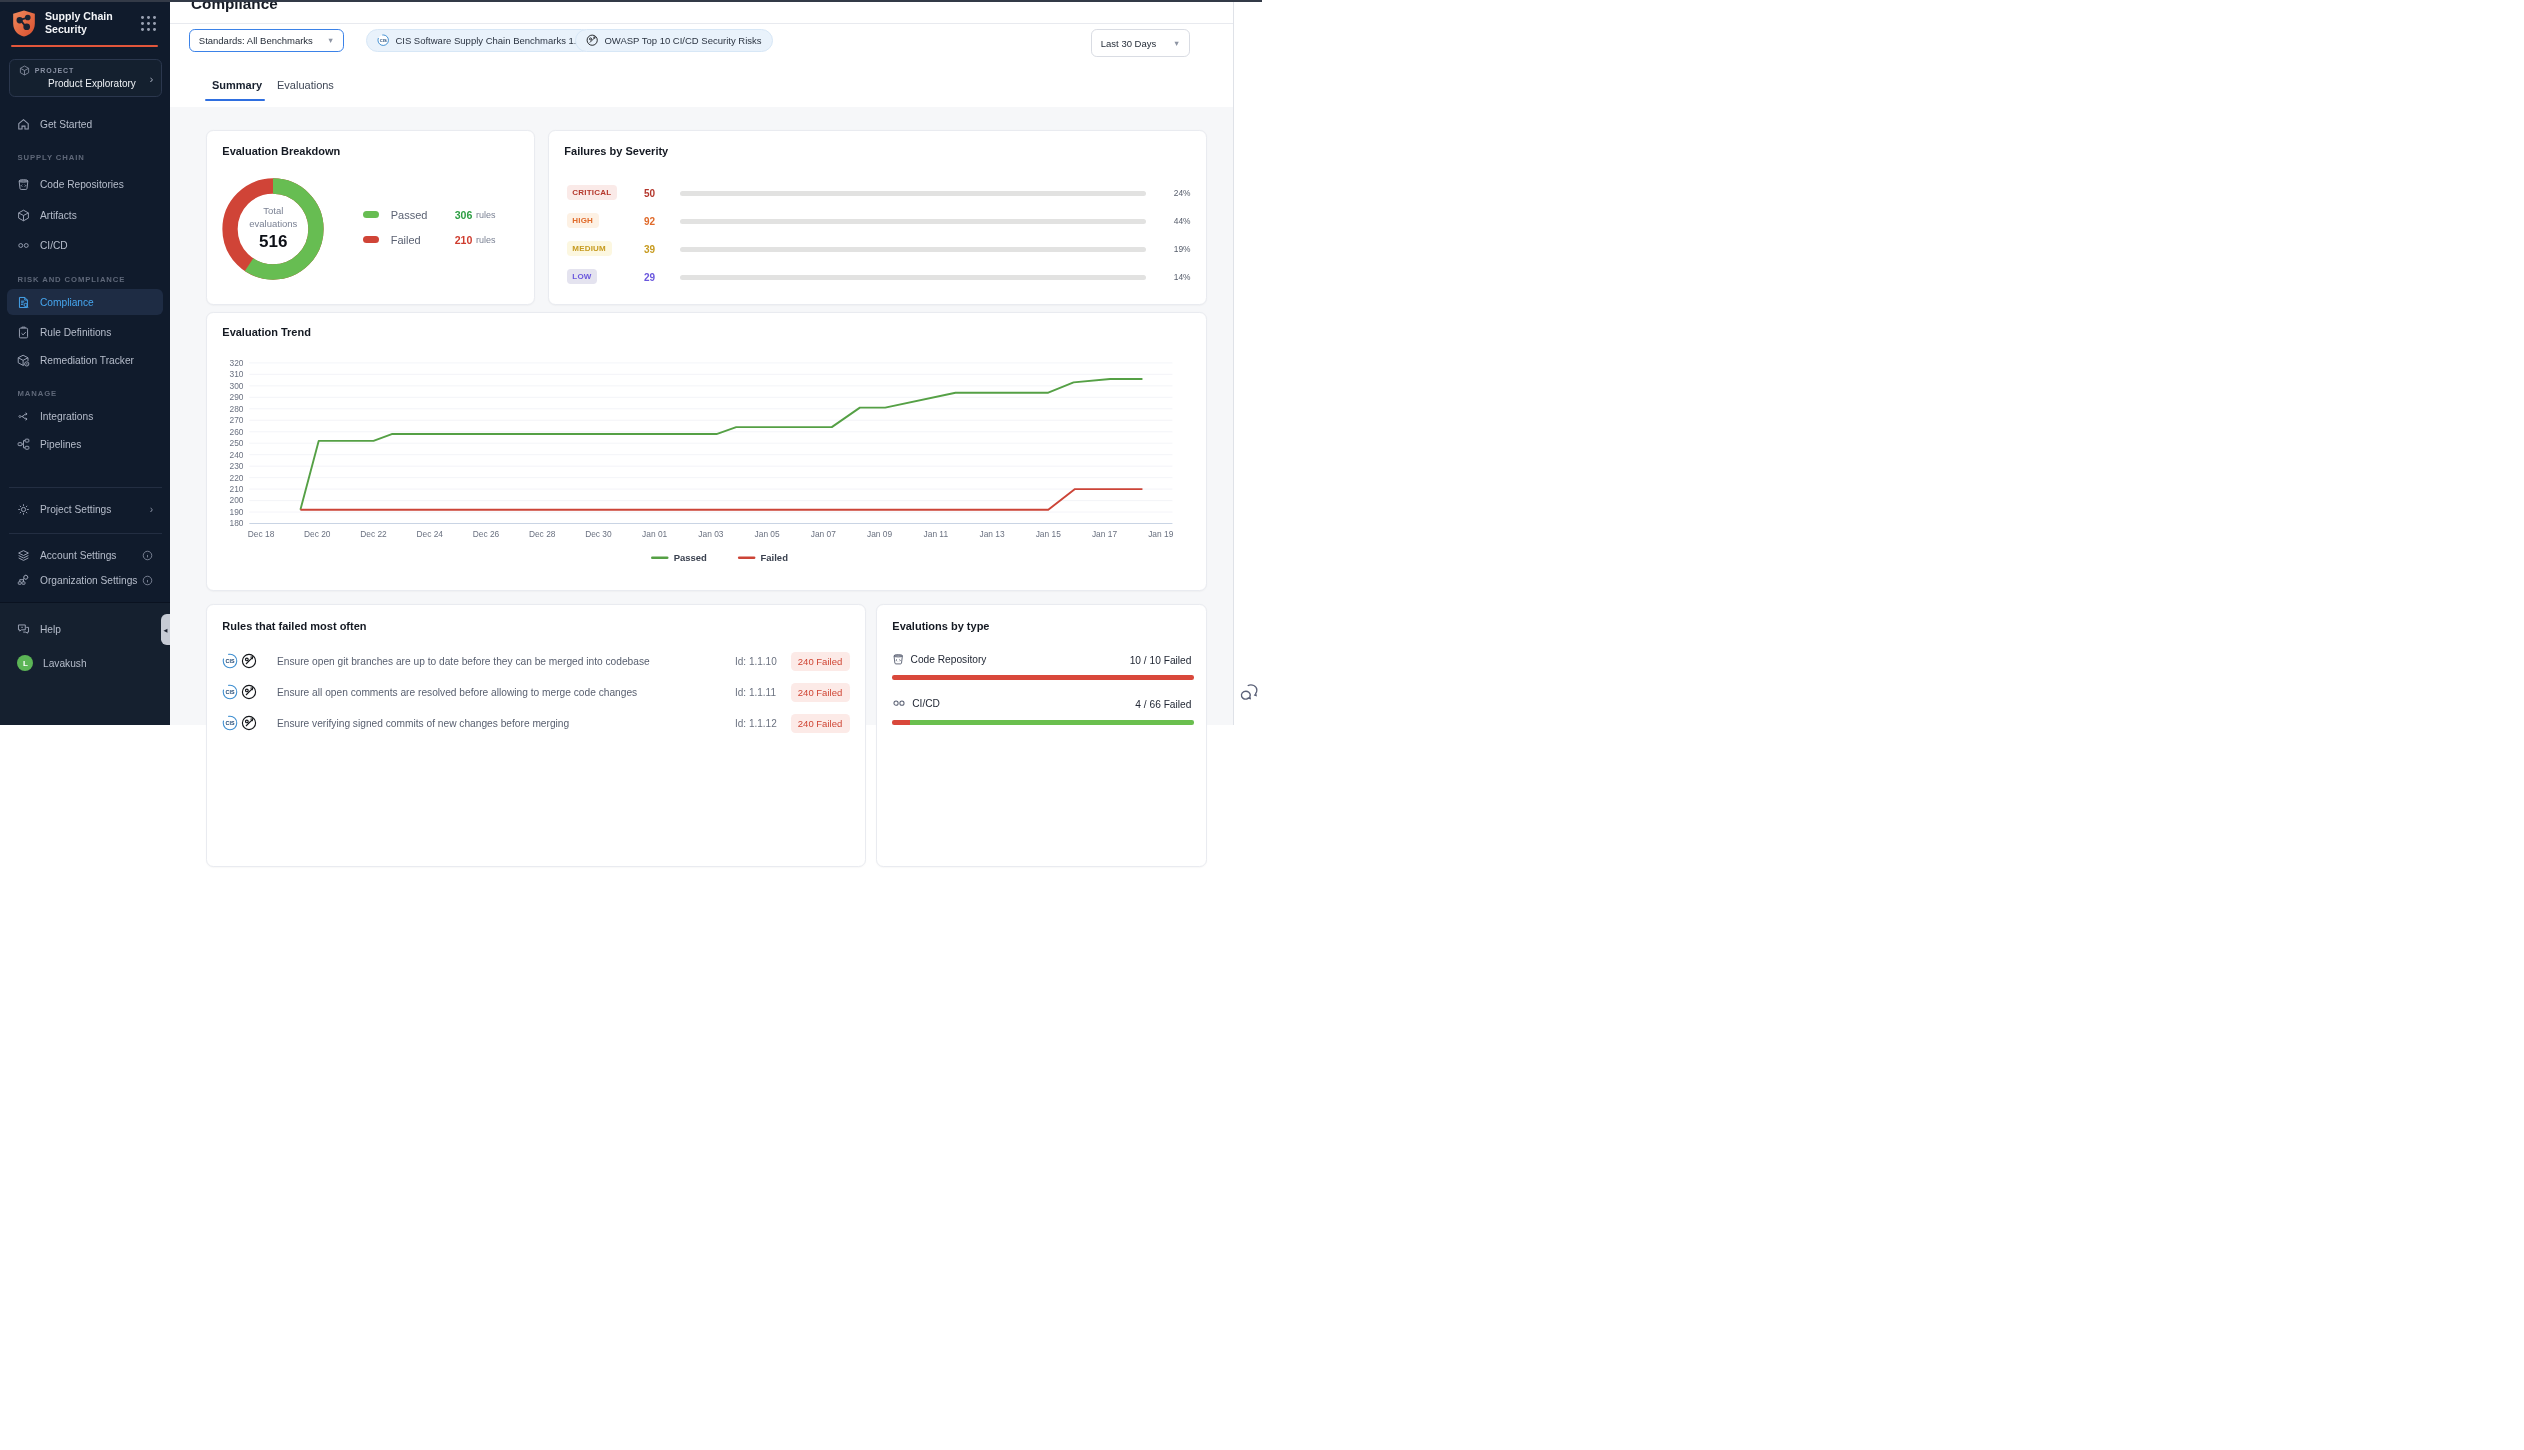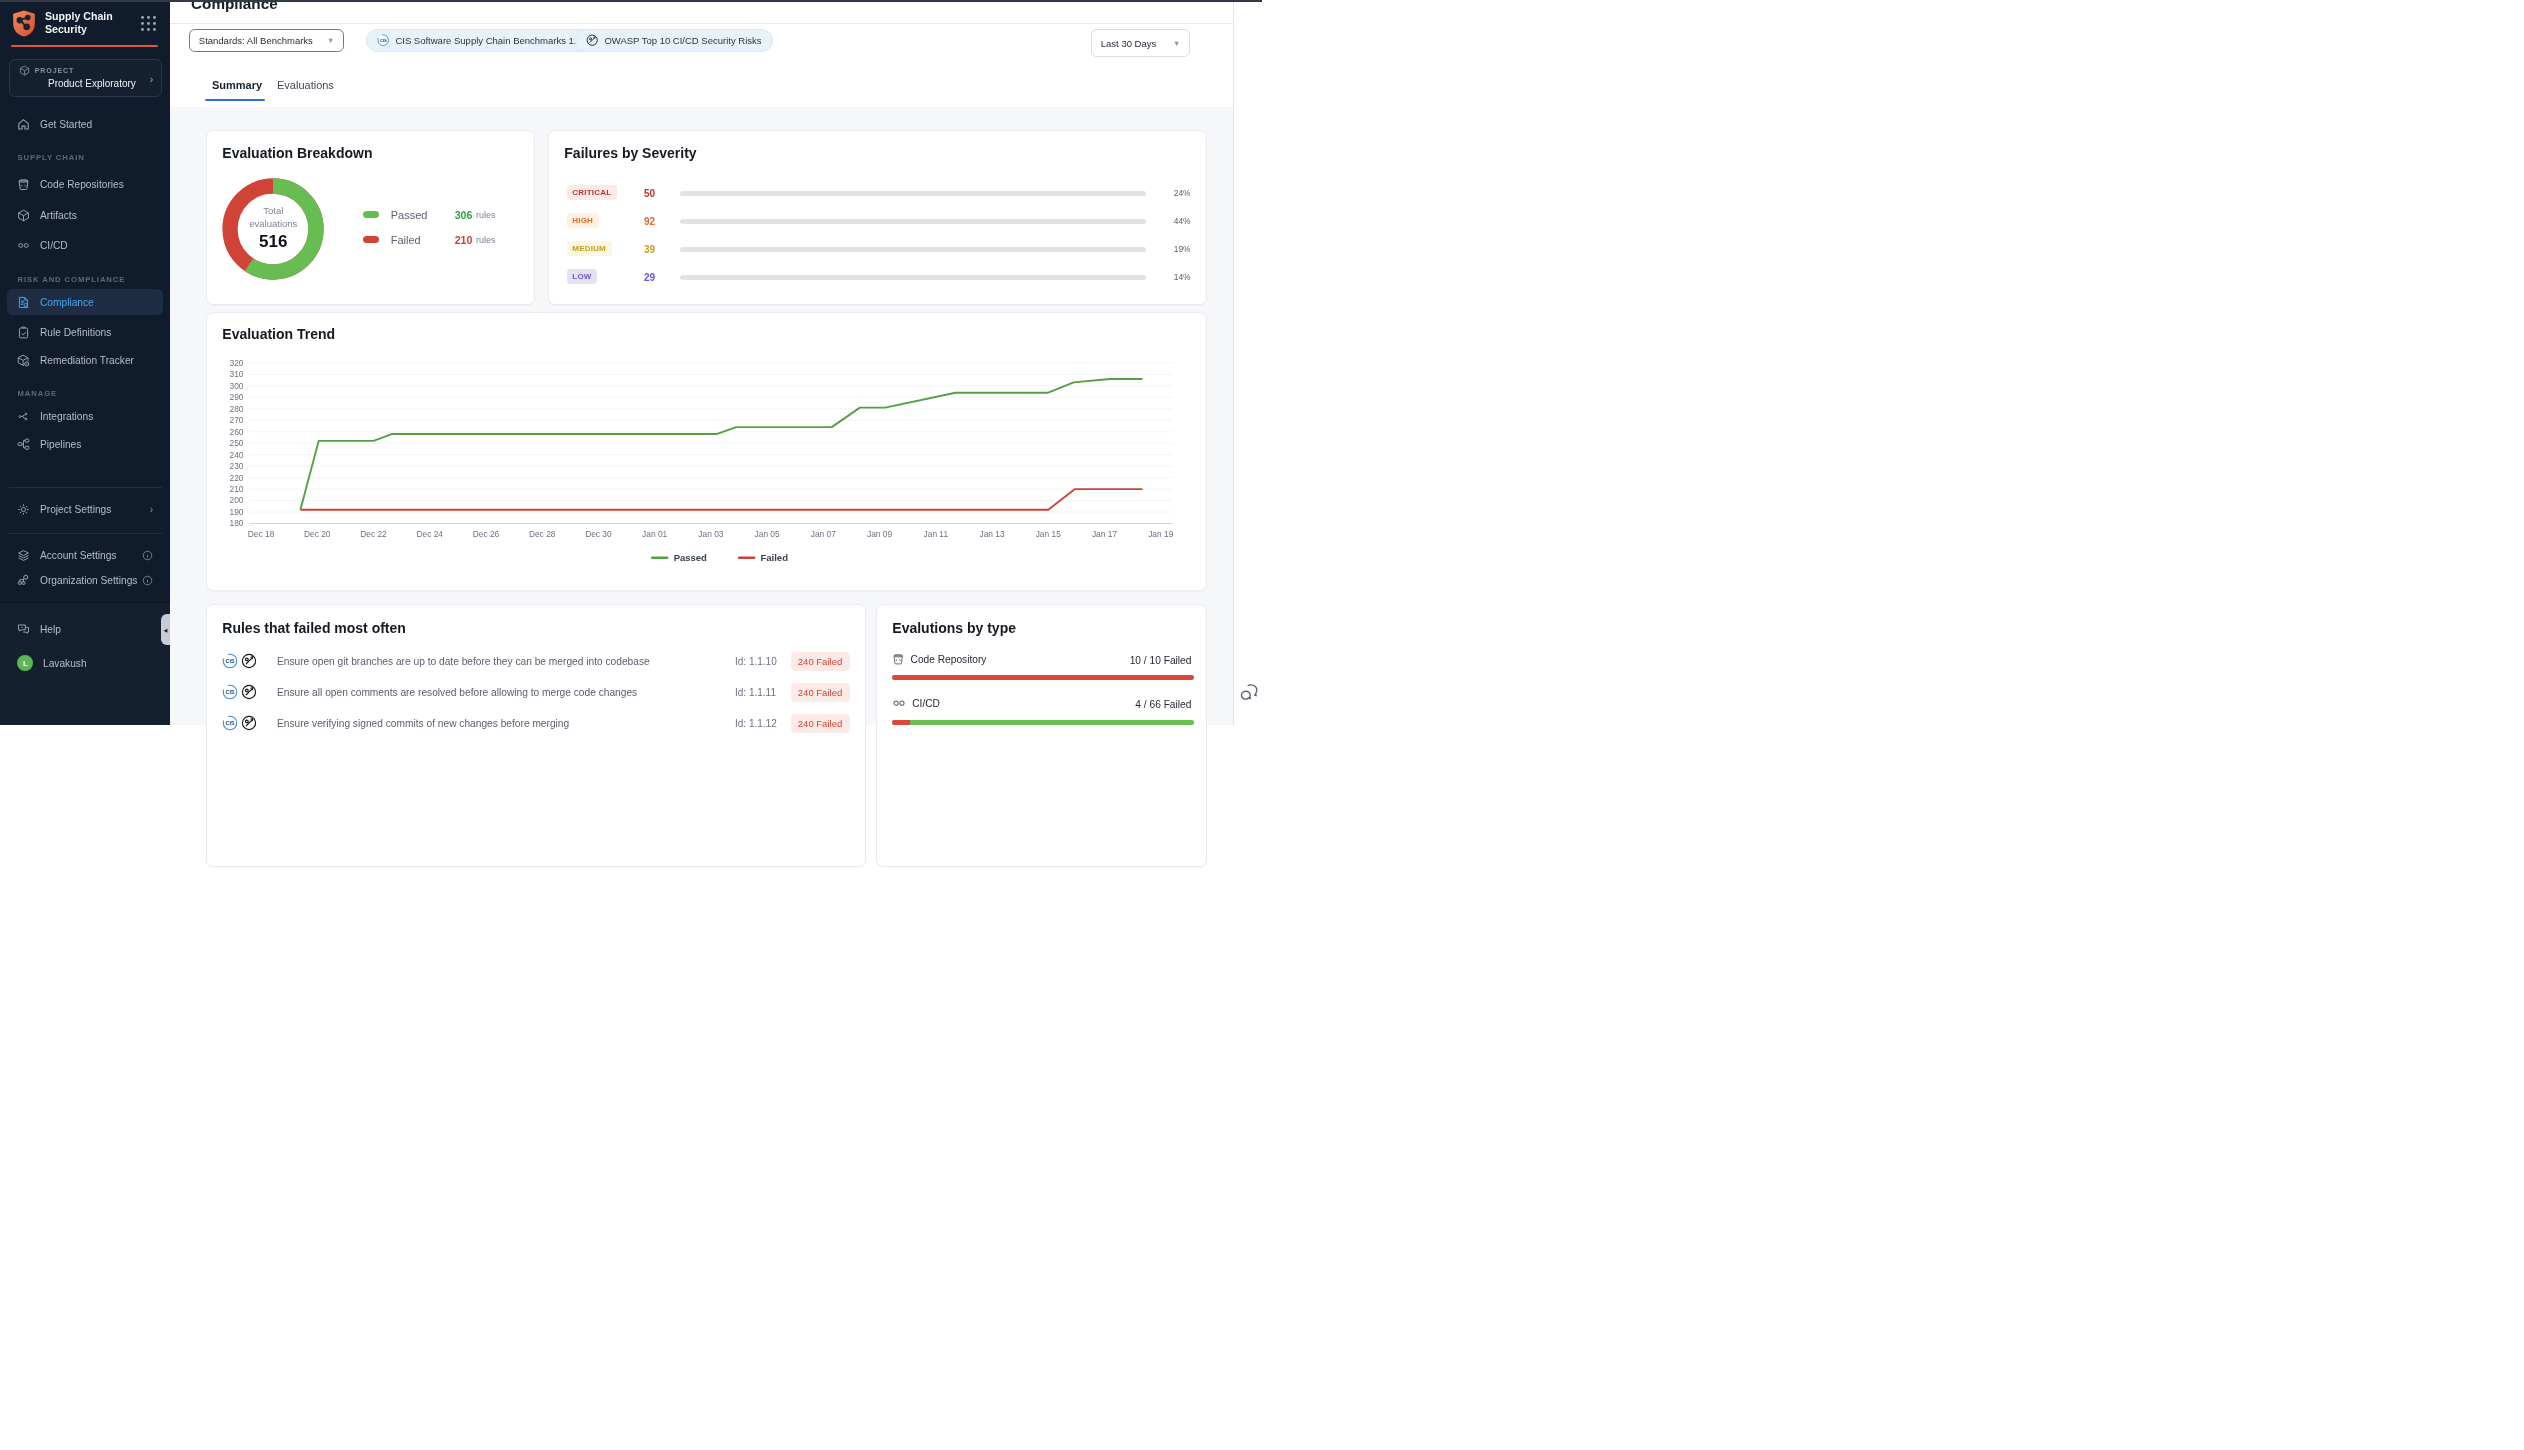--- a/index.html
+++ b/index.html
@@ -49,21 +49,21 @@
   .chev { color:#8d94a3; font-size:7.3px; }
 
   .tab { position:absolute; top:79px; font-size:11px; cursor:pointer; }
   #tab-summary { left:42px; color:#17202e; font-weight:bold; }
   #tab-evaluations { left:107px; color:#3f4756; }
   #tab-underline { position:absolute; left:35px; top:99px; width:60px; height:2.2px; background:#2f6fe0; border-radius:1.5px; }
 
   #content { position:absolute; left:0; top:107px; width:1063px; height:618px; background:#f6f7f9; }
 
   .card { position:absolute; background:#fff; border:0.7px solid #e9ebf0; border-radius:7.3px; box-shadow:0 0.7px 1.5px rgba(20,25,40,.03); }
-  .card-title { position:absolute; left:15.3px; top:14.6px; font-size:14px; font-weight:bold; color:#141922; }
+  .card-title { position:absolute; left:15.3px; top:14.6px; font-size:11px; font-weight:bold; color:#141922; }
 
   #card-breakdown { left:36px; top:22.6px; width:329px; height:175px; }
   #card-severity  { left:378px; top:22.6px; width:659px; height:175px; }
   #card-trend     { left:36px; top:205px; width:1001px; height:279px; }
   #card-rules     { left:36px; top:497px; width:660px; height:263px; }
   #card-types     { left:706px; top:497px; width:331px; height:263px; }
 
   
   #donut { position:absolute; left:15.3px; top:47px; width:102px; height:102px; }
   #donut-center { position:absolute; left:15.3px; top:47px; width:102px; height:102px; display:flex; flex-direction:column; align-items:center; justify-content:center; }

